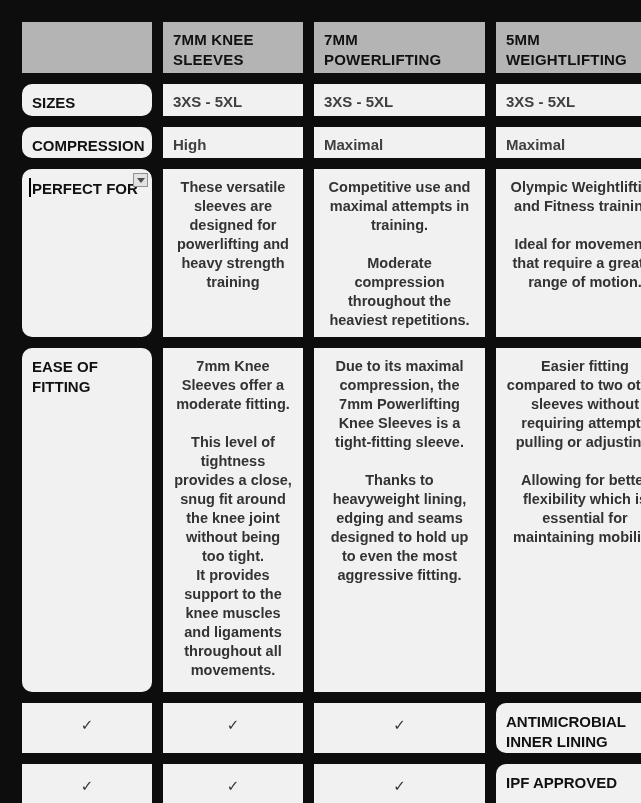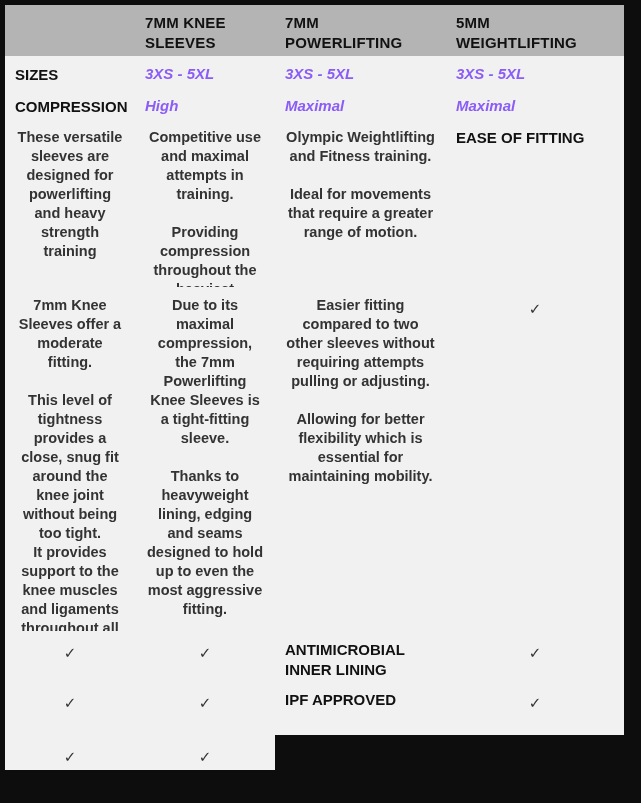--- a/index.html
+++ b/index.html
@@ -4,25 +4,25 @@
 <style>
   * { box-sizing: border-box; margin: 0; padding: 0; }
   html, body {
     width: 641px; height: 803px;
     background: #ffffff;
     font-family: "Liberation Sans", "DejaVu Sans", sans-serif;
   }
   .comparison-table {
     width: 641px; height: 803px;
     background: #0d0d0d;           
-    padding: 5px;
+    padding: 22px;
     display: grid;
     grid-template-columns: 130px 140px 171px 178px;
     grid-template-rows: 51px 32px 31px 168px 344px 50px 54px 35px;
-    gap: 0;
+    gap: 11px;
   }
   .cell {
     background: #f1f1f1;
     overflow: hidden;
     padding: 9px 10px;
     font-size: 14.5px;
     line-height: 19px;
     font-weight: bold;
     color: #333333;
     position: relative;
@@ -34,26 +34,26 @@
     line-height: 20px;
     letter-spacing: 0.2px;
     padding-top: 8px;
     text-transform: uppercase;
   }
   .cell--label {
     color: #111111;
     font-size: 15px;
     line-height: 20px;
     text-transform: uppercase;
+    border-radius: 10px;
   }
   .cell--value {
     font-size: 15px;
-    color: #8b5cf6;
+    color: #404040;
     padding-top: 8px;
-    font-style: italic;
   }
   .cell--para {
     white-space: pre-line;
     text-align: center;
   }
   .cell--check {
     text-align: center;
     font-size: 15px;
     color: #333333;
     padding-top: 12px;
@@ -97,24 +97,30 @@
   <div class="cell cell--label">SIZES</div>
   <div class="cell cell--value">3XS - 5XL</div>
   <div class="cell cell--value">3XS - 5XL</div>
   <div class="cell cell--value">3XS - 5XL</div>
 
   <div class="cell cell--label">COMPRESSION</div>
   <div class="cell cell--value">High</div>
   <div class="cell cell--value">Maximal</div>
   <div class="cell cell--value">Maximal</div>
 
+  <div class="cell cell--label">
+    <span class="text-caret"></span><span>PERFECT FOR</span>
+    <span class="dropdown-btn">
+      <span class="arrow"></span>
+    </span>
+  </div>
   <div class="cell cell--para">These versatile sleeves are designed for powerlifting and heavy strength training</div>
   <div class="cell cell--para">Competitive use and maximal attempts in training.
 
-Providing compression throughout the heaviest repetitions.</div>
+Moderate compression throughout the heaviest repetitions.</div>
   <div class="cell cell--para">Olympic Weightlifting and Fitness training.
 
 Ideal for movements that require a greater range of motion.</div>
 
   <div class="cell cell--label">EASE OF FITTING</div>
   <div class="cell cell--para">7mm Knee Sleeves offer a moderate fitting.
 
 This level of tightness provides a close, snug fit around the knee joint without being too tight.
 It provides support to the knee muscles and ligaments throughout all movements.</div>
   <div class="cell cell--para">Due to its maximal compression, the 7mm Powerlifting Knee Sleeves is a tight-fitting sleeve.

